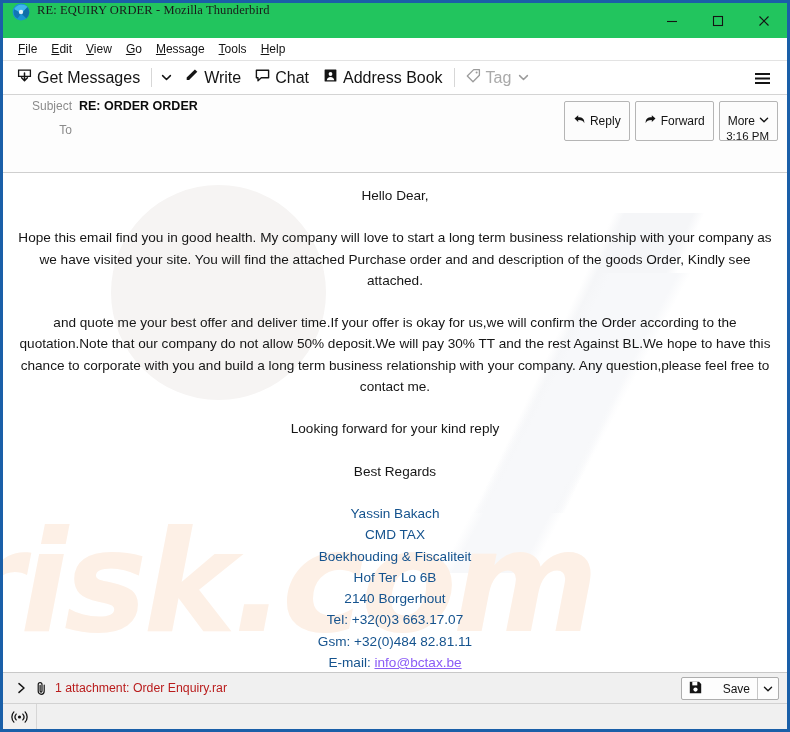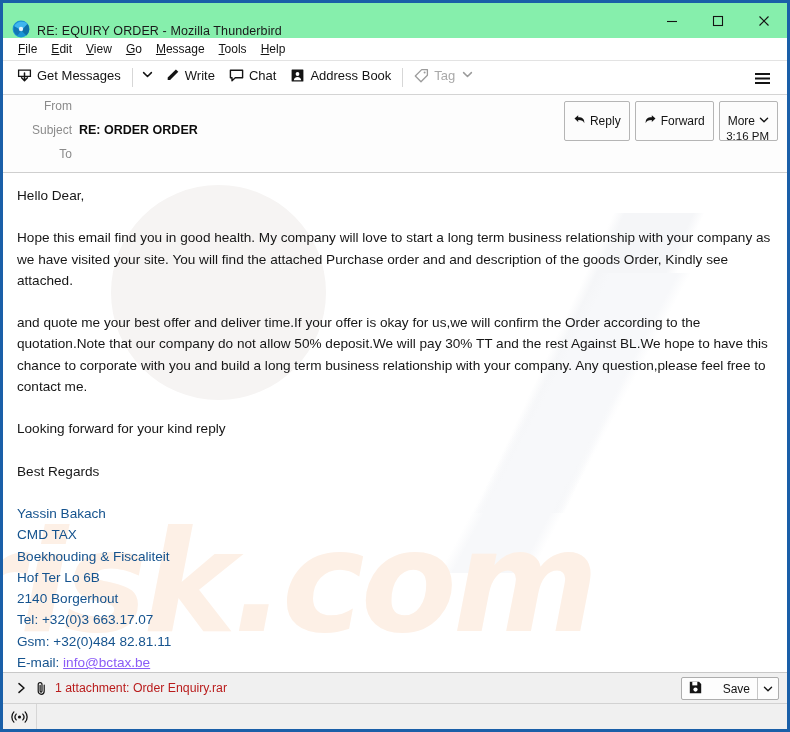--- a/index.html
+++ b/index.html
@@ -17,24 +17,25 @@
     background: #ffffff;
     display: flex;
     flex-direction: column;
     overflow: hidden;
   }
 
   
   #titlebar {
     height: 35px;
     flex: 0 0 35px;
-    background: #86efac;
-    display: flex;
-    align-items: flex-end;
-    position: relative;
+    background: #22c55e;
+    display: flex;
+    align-items: flex-start;
+    position: relative;
+    font-family: Liberation Serif, serif;
   }
   #tb-icon {
     width: 18px; height: 18px;
     margin-left: 9px; margin-right: 7px;
     flex: 0 0 18px;
   }
   #tb-title {
     font-size: 12.5px;
     color: #1a1a1a;
     white-space: nowrap;
@@ -76,24 +77,24 @@
     height: 34px;
     flex: 0 0 34px;
     background: #ffffff;
     display: flex;
     align-items: center;
     padding-left: 7px;
     position: relative;
     border-bottom: 1px solid #d4d4d4;
   }
   .tbtn {
-    display: flex; 
+    display: flex; align-items: center;
     gap: 5px;
     padding: 3px 7px;
-    font-size: 13px;
+    font-size: 16px;
     color: #141414;
     white-space: nowrap;
     height: 26px;
   }
   .tbtn.disabled { color: #a9a9a9; }
   .tbtn.disabled svg { opacity: 0.42; }
   .tsep {
     width: 1px; height: 19px;
     background: #d7d7d7;
     margin: 0 4px;
@@ -203,20 +204,21 @@
     width: 500px; height: 300px;
     background: linear-gradient(118deg, rgba(247,248,250,0) 60%, #f7f8fa 62%, #f7f8fa 72%, rgba(247,248,250,0) 74%);
   }
   #bodytext {
     position: relative;
     z-index: 1;
     padding: 12px 14px 0 14px;
     font-size: 13.6px;
     line-height: 21.3px;
     color: #161616;
+    text-align: center;
   }
   #bodytext p { margin: 0 0 21px 0; }
   .siglink {
     color: #15538e;
     line-height: 21.3px;
     display: block;
   }
   .siglink a, .mailto {
     color: #8b5cf6;
     text-decoration: underline;
@@ -393,24 +395,20 @@
       <svg width="17" height="13" viewBox="0 0 17 13">
         <rect x="1" y="1" width="15" height="2" fill="#141414"></rect>
         <rect x="1" y="5.5" width="15" height="2" fill="#141414"></rect>
         <rect x="1" y="10" width="15" height="2" fill="#141414"></rect>
       </svg>
     </div>
   </div>
 
   <div id="msgheader">
 
-    <div class="hrow">
-      <div class="hlabel">From</div>
-      <div class="hvalue"></div>
-    </div>
 
     <div class="hrow">
       <div class="hlabel">Subject</div>
       <div class="hvalue">RE: ORDER ORDER</div>
     </div>
 
     <div class="hrow">
       <div class="hlabel">To</div>
       <div class="hvalue"></div>
     </div>

